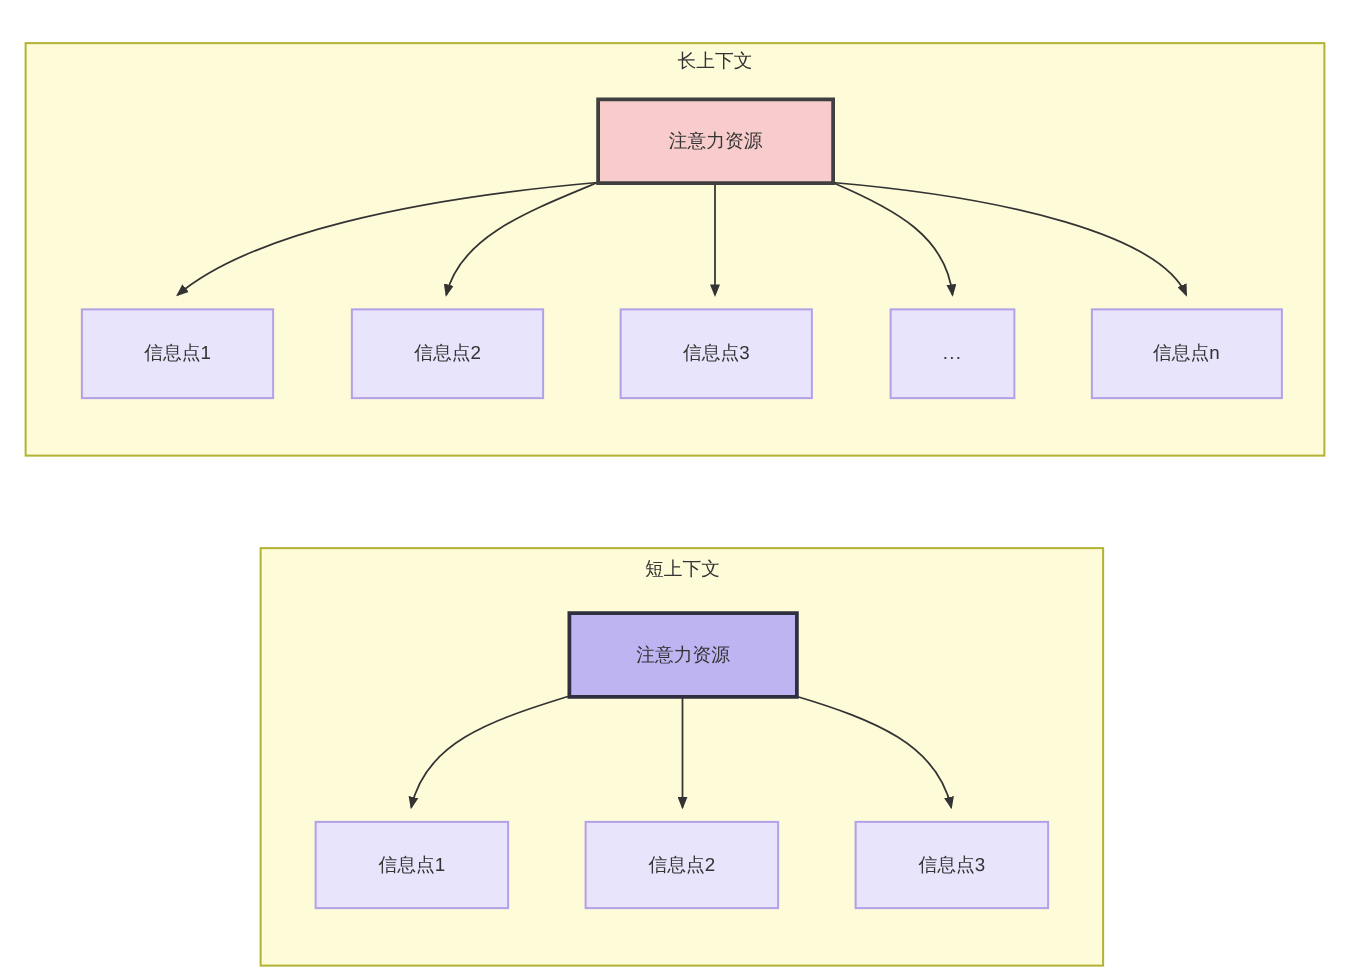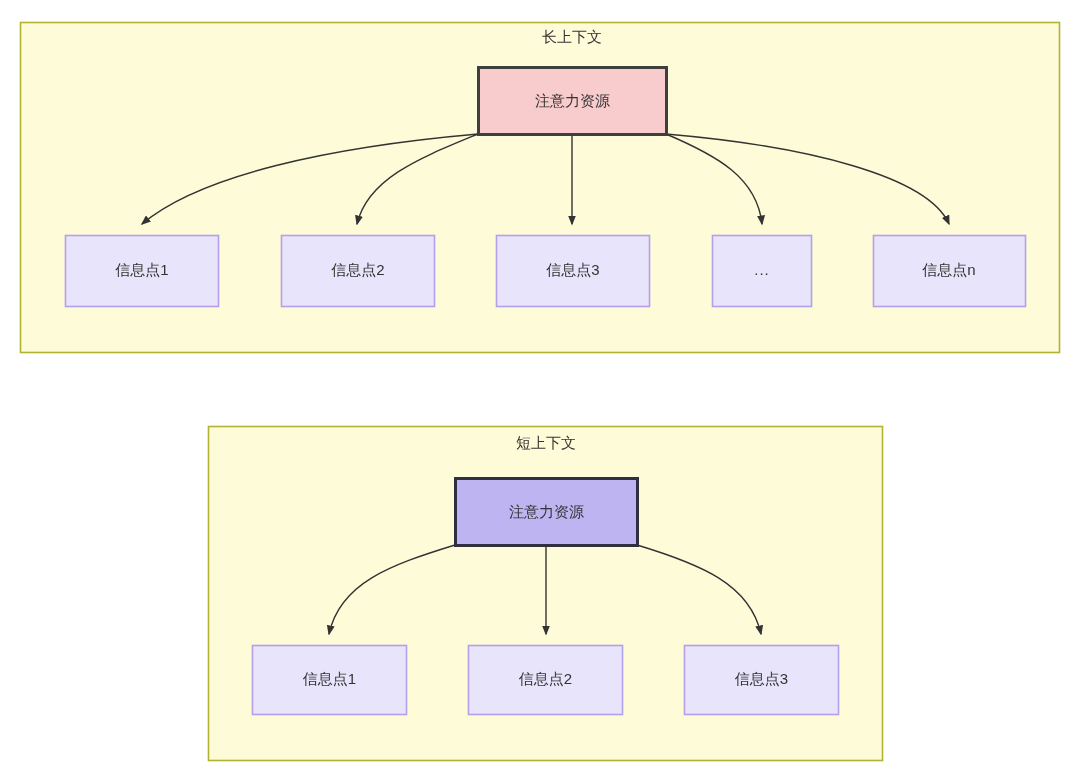--- a/index.html
+++ b/index.html
@@ -10,21 +10,21 @@
   body {
     width: 1080px;
     height: 774px;
     font-family: "Liberation Sans", "DejaVu Sans", sans-serif;
     position: relative;
     overflow: hidden;
   }
   #canvas {
     position: absolute;
     left: 0;
-    top: 0;
+    top: 12px;
     width: 1080px;
     height: 610px;
   }
   .diagram-svg {
     position: absolute;
     left: 0;
     top: 0;
     width: 1080px;
     height: 774px;
   }

